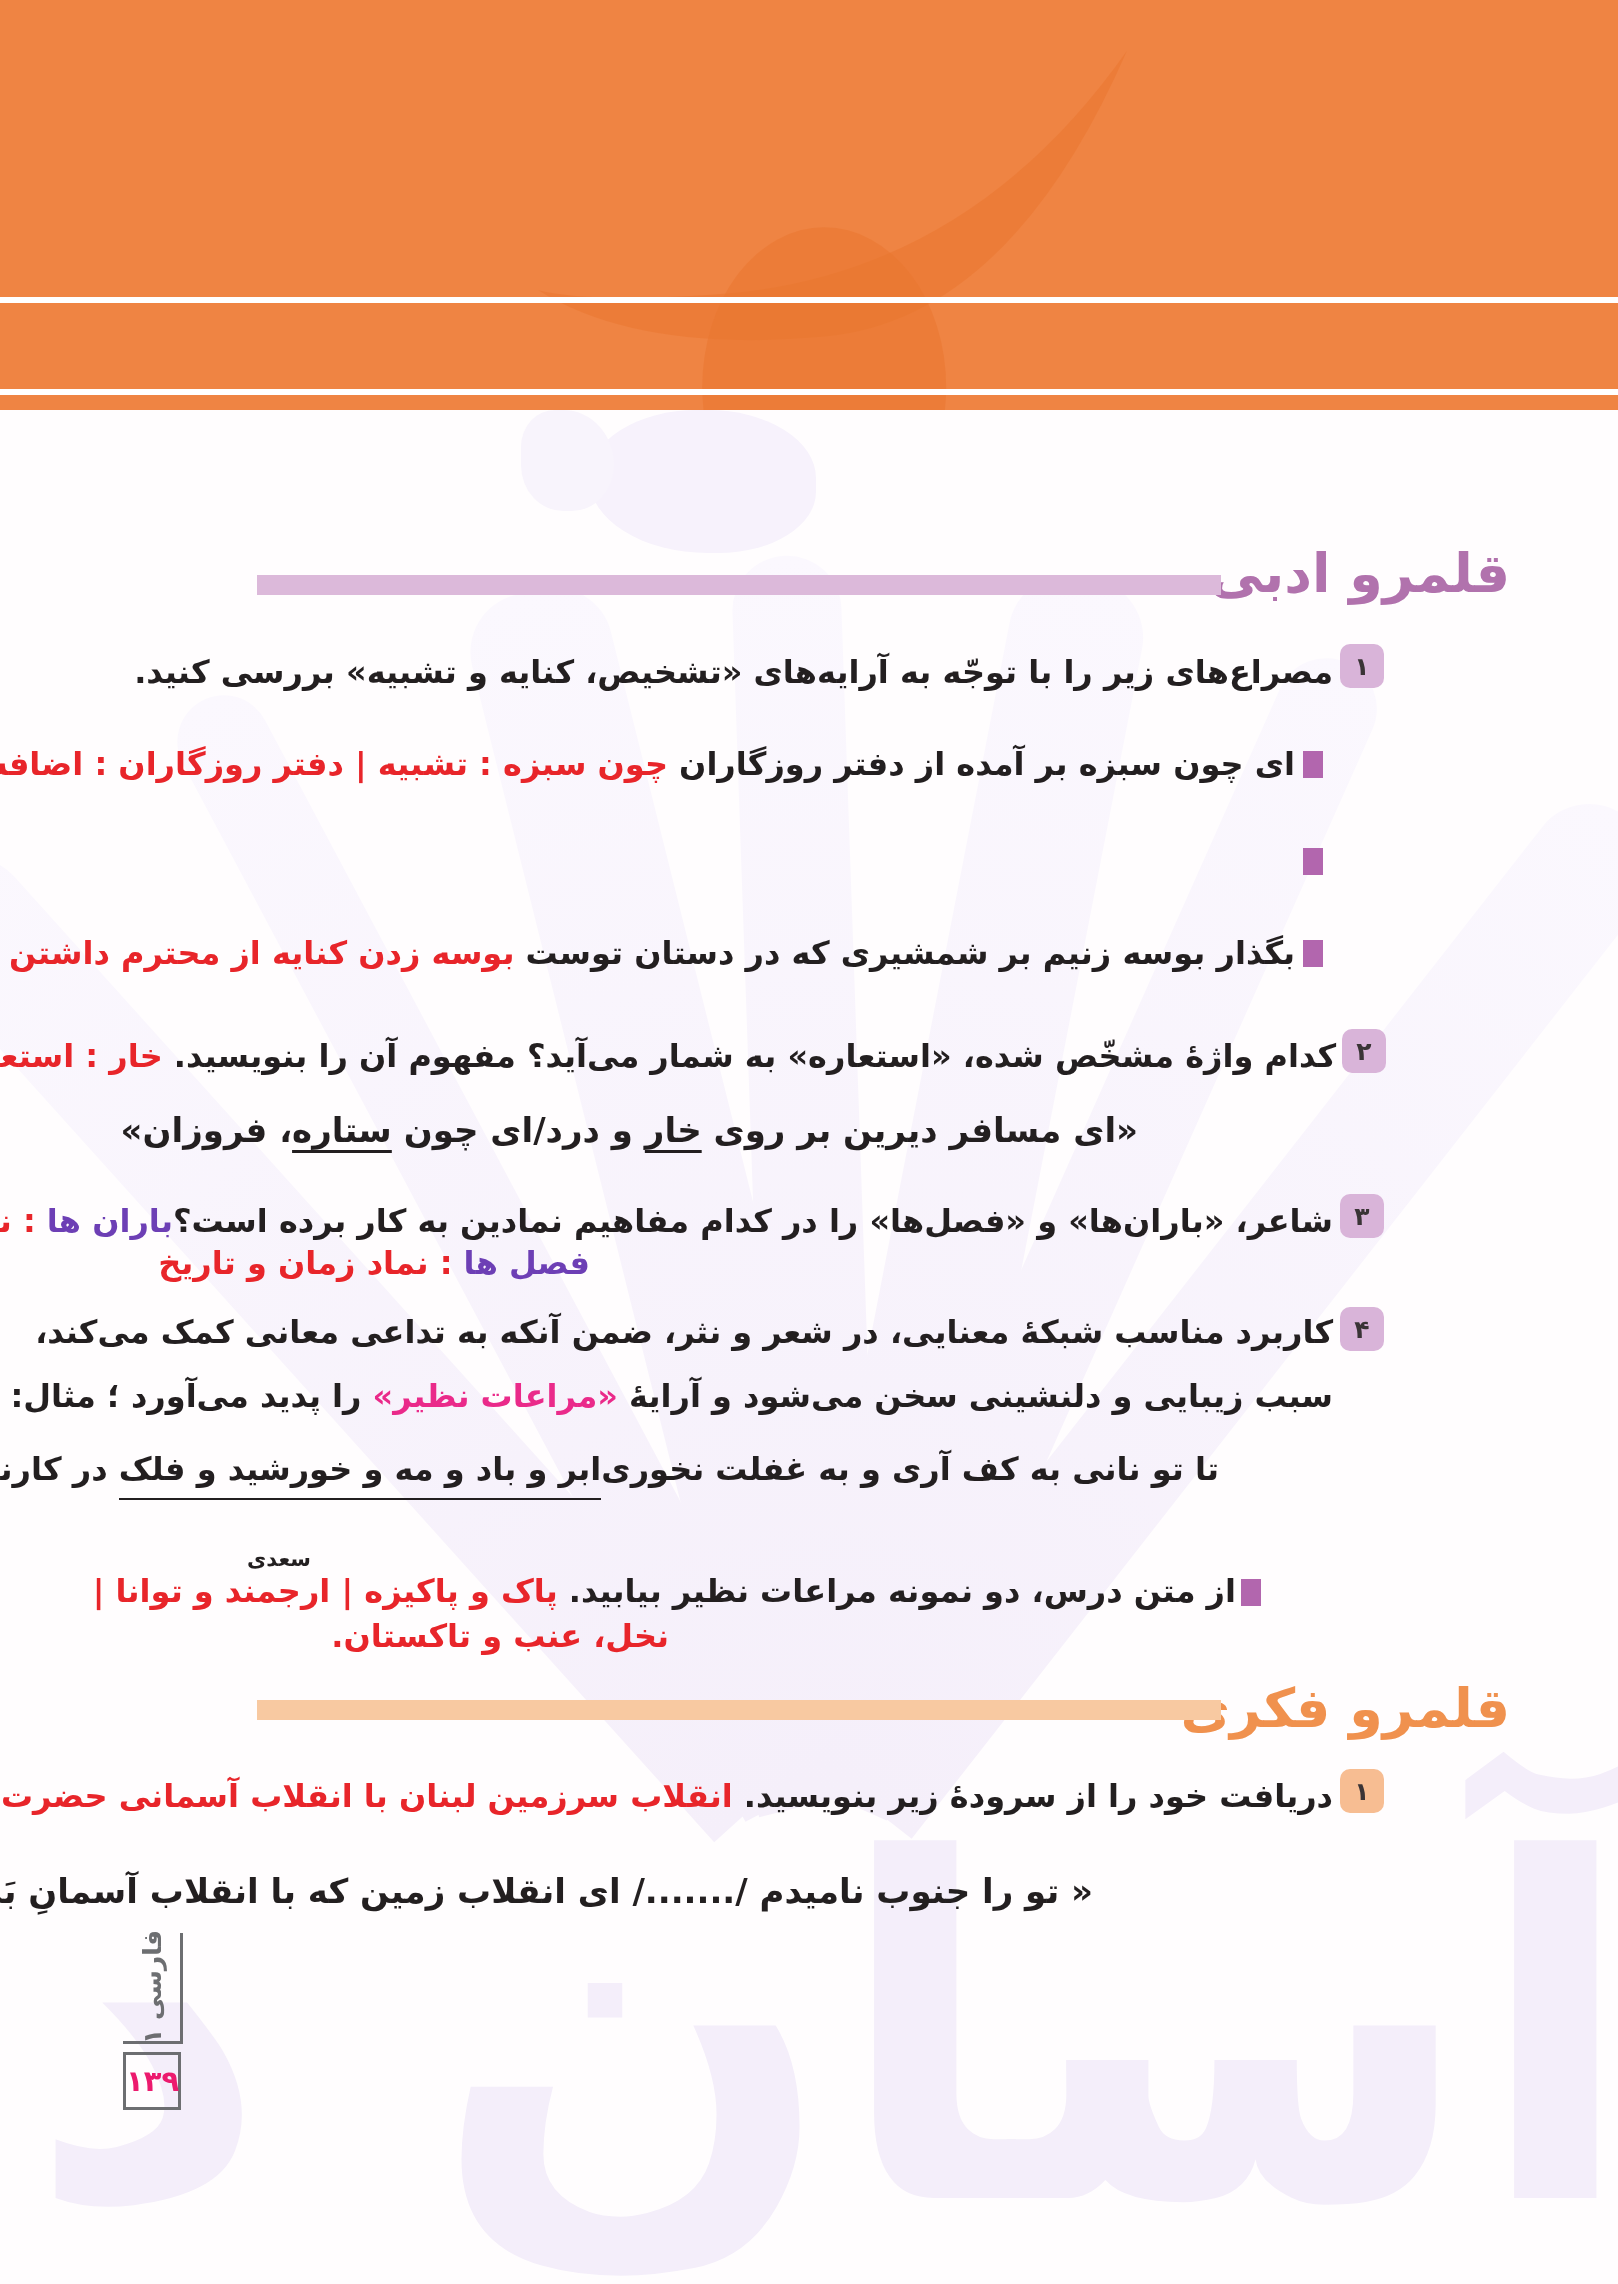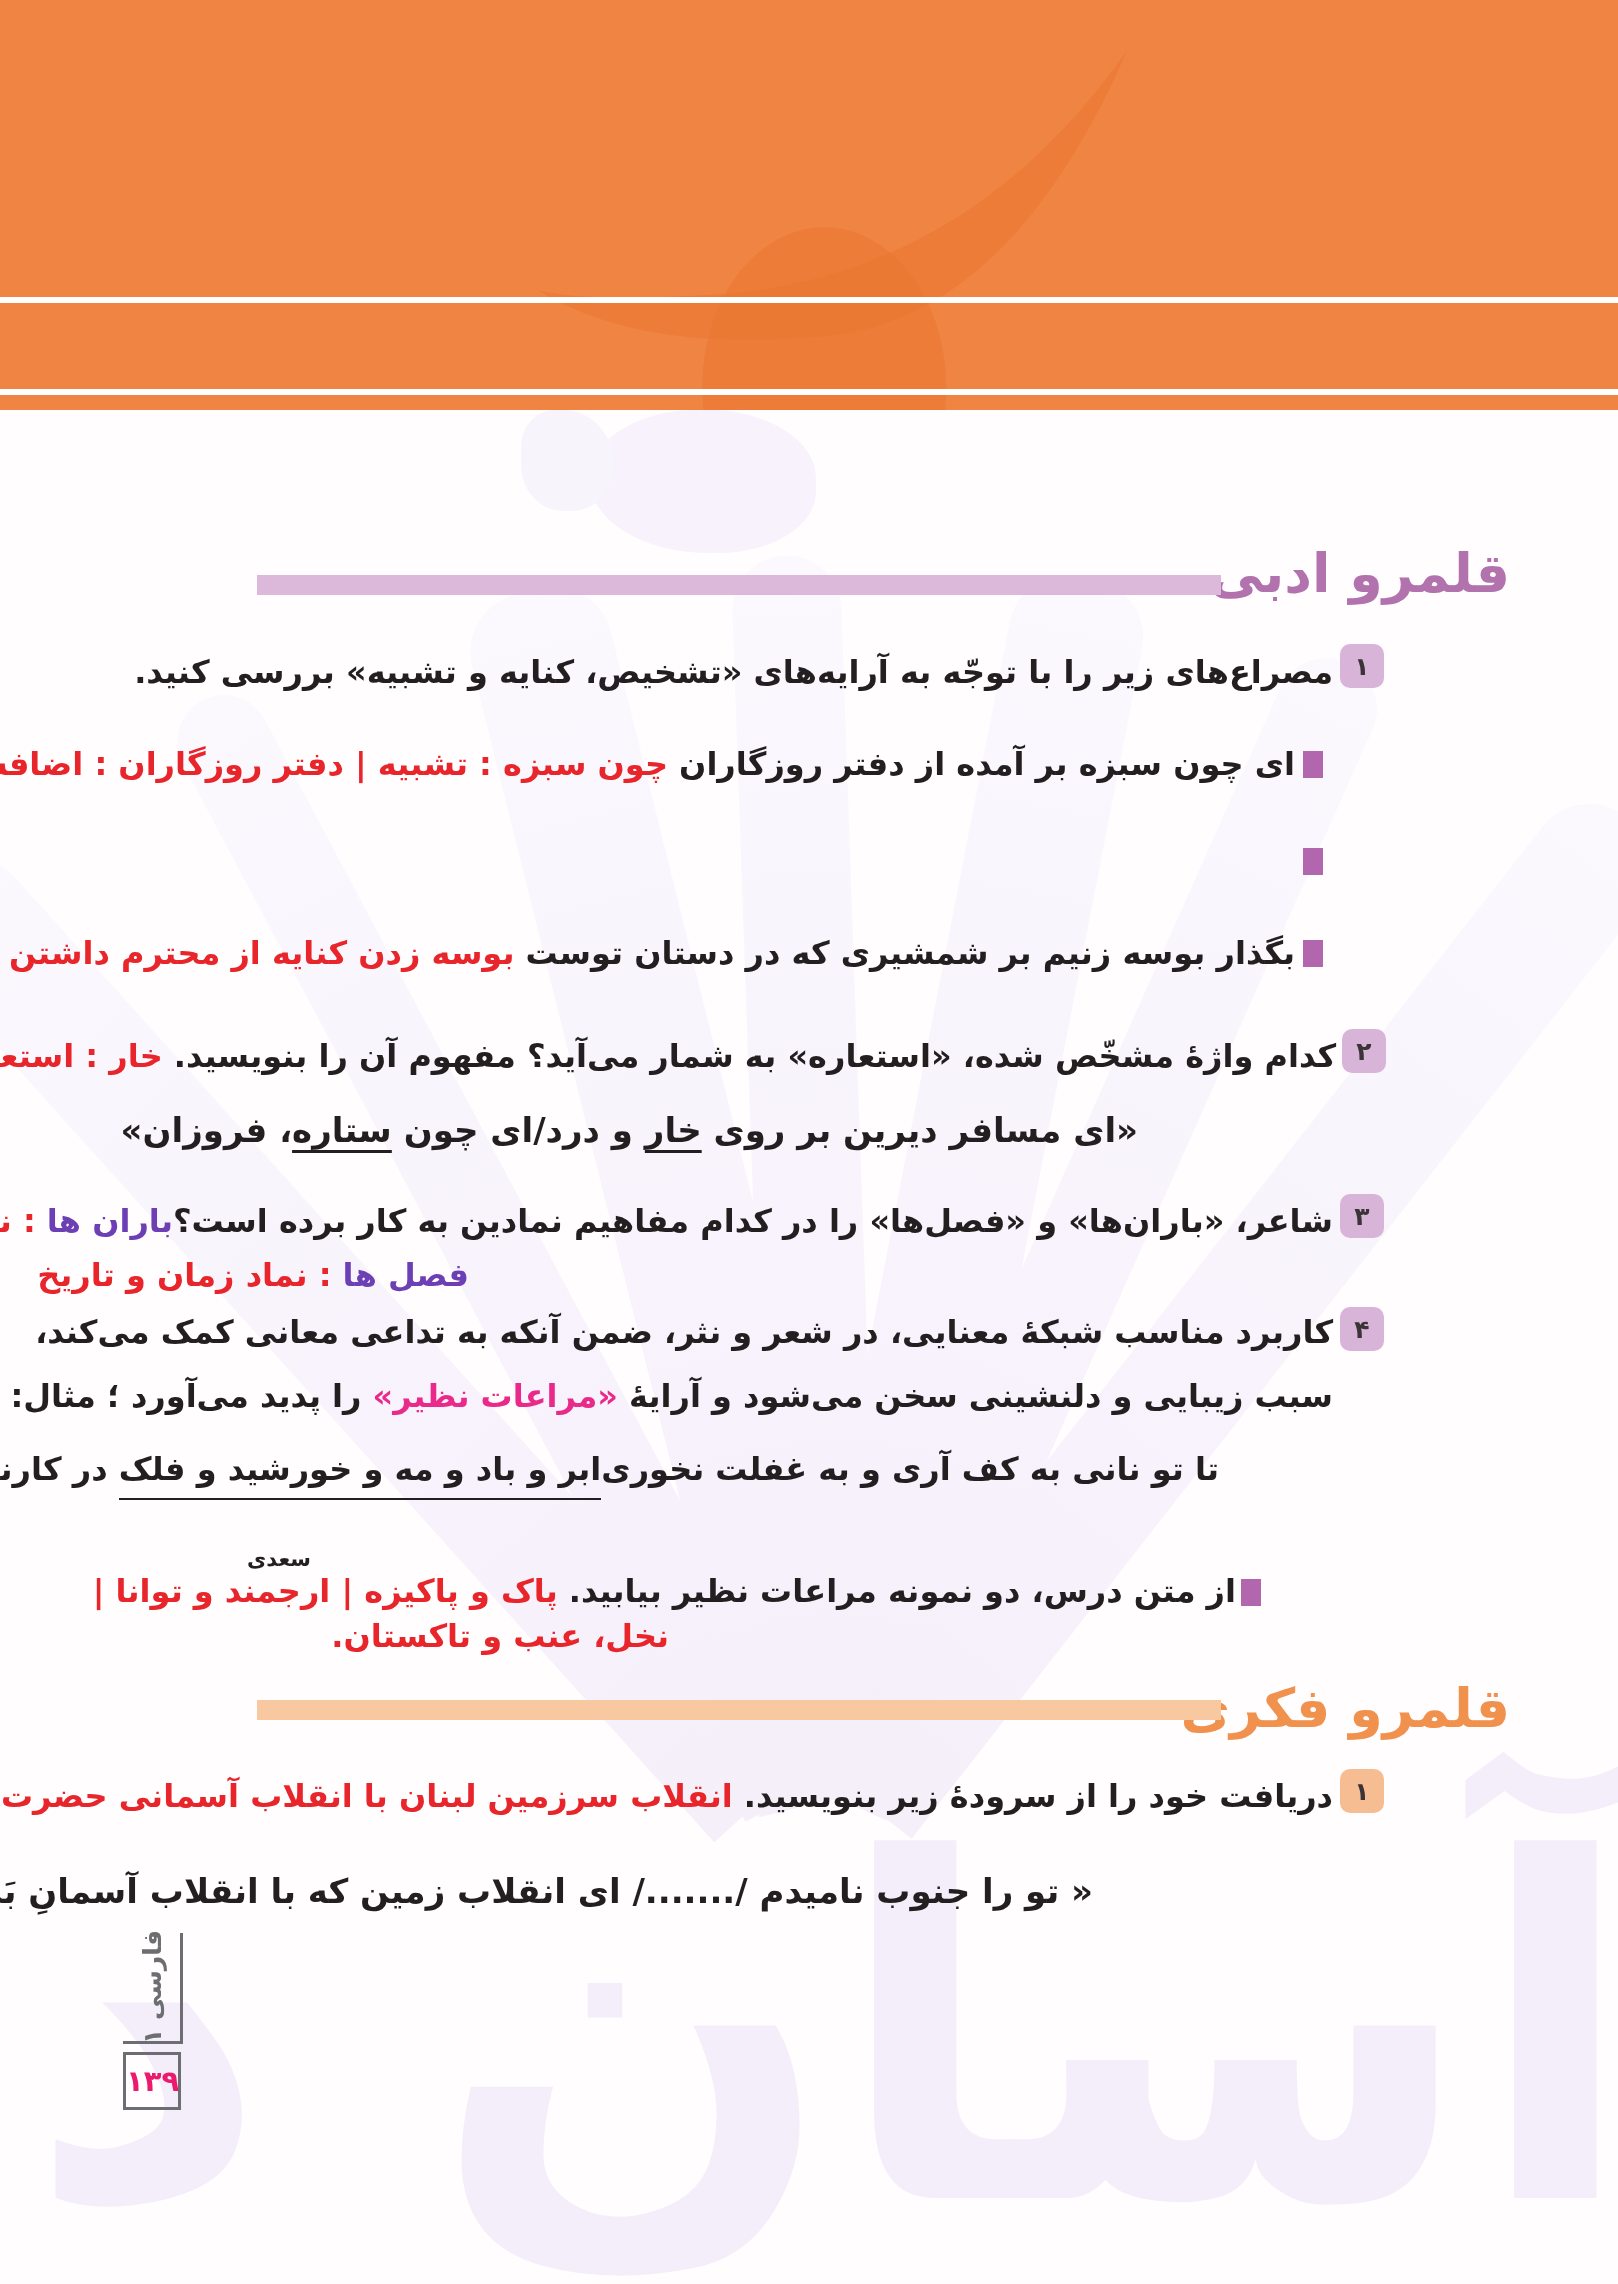--- a/index.html
+++ b/index.html
@@ -121,21 +121,21 @@
     <span class="blk">کدام واژهٔ مشخّص شده، «استعاره» به شمار می‌آید؟ مفهوم آن را بنویسید. </span><span class="red">خار : استعاره از درد و رنج، سختی.</span>
   </div>
   <div class="line verse" style="top:1108px;right:481px;">
     <span class="blk">«ای مسافر دیرین بر روی </span><span class="blk uw">خار</span><span class="blk"> و درد/ای چون </span><span class="blk uw">ستاره</span><span class="blk">، فروزان»</span>
   </div>
 
   <div class="badge lit" style="left:1340px;top:1194px;">۳</div>
   <div class="line" style="top:1201px;right:286px;">
     <span class="blk">شاعر، «باران‌ها» و «فصل‌ها» را در کدام مفاهیم نمادین به کار برده است؟</span><span class="violet">باران ها</span><span class="red"> : نماد آزادی و طراوت</span>
   </div>
-  <div class="line" style="top:1243px;right:1150px;margin-top:12px;">
+  <div class="line" style="top:1243px;right:1029px;">
     <span class="violet">فصل ها</span><span class="red"> : نماد زمان و تاریخ</span>
   </div>
 
   <div class="badge lit" style="left:1340px;top:1307px;">۴</div>
   <div class="line" style="top:1376px;right:286px;">
     <span class="blk">سبب زیبایی و دلنشینی سخن می‌شود و آرایهٔ </span><span class="pink">«مراعات نظیر»</span><span class="blk"> را پدید می‌آورد ؛ مثال:</span>
   </div>
   <div class="line" style="top:1312px;right:286px;">
     <span class="blk">کاربرد مناسب شبکهٔ معنایی، در شعر و نثر، ضمن آنکه به تداعی معانی کمک می‌کند،</span>
   </div>

